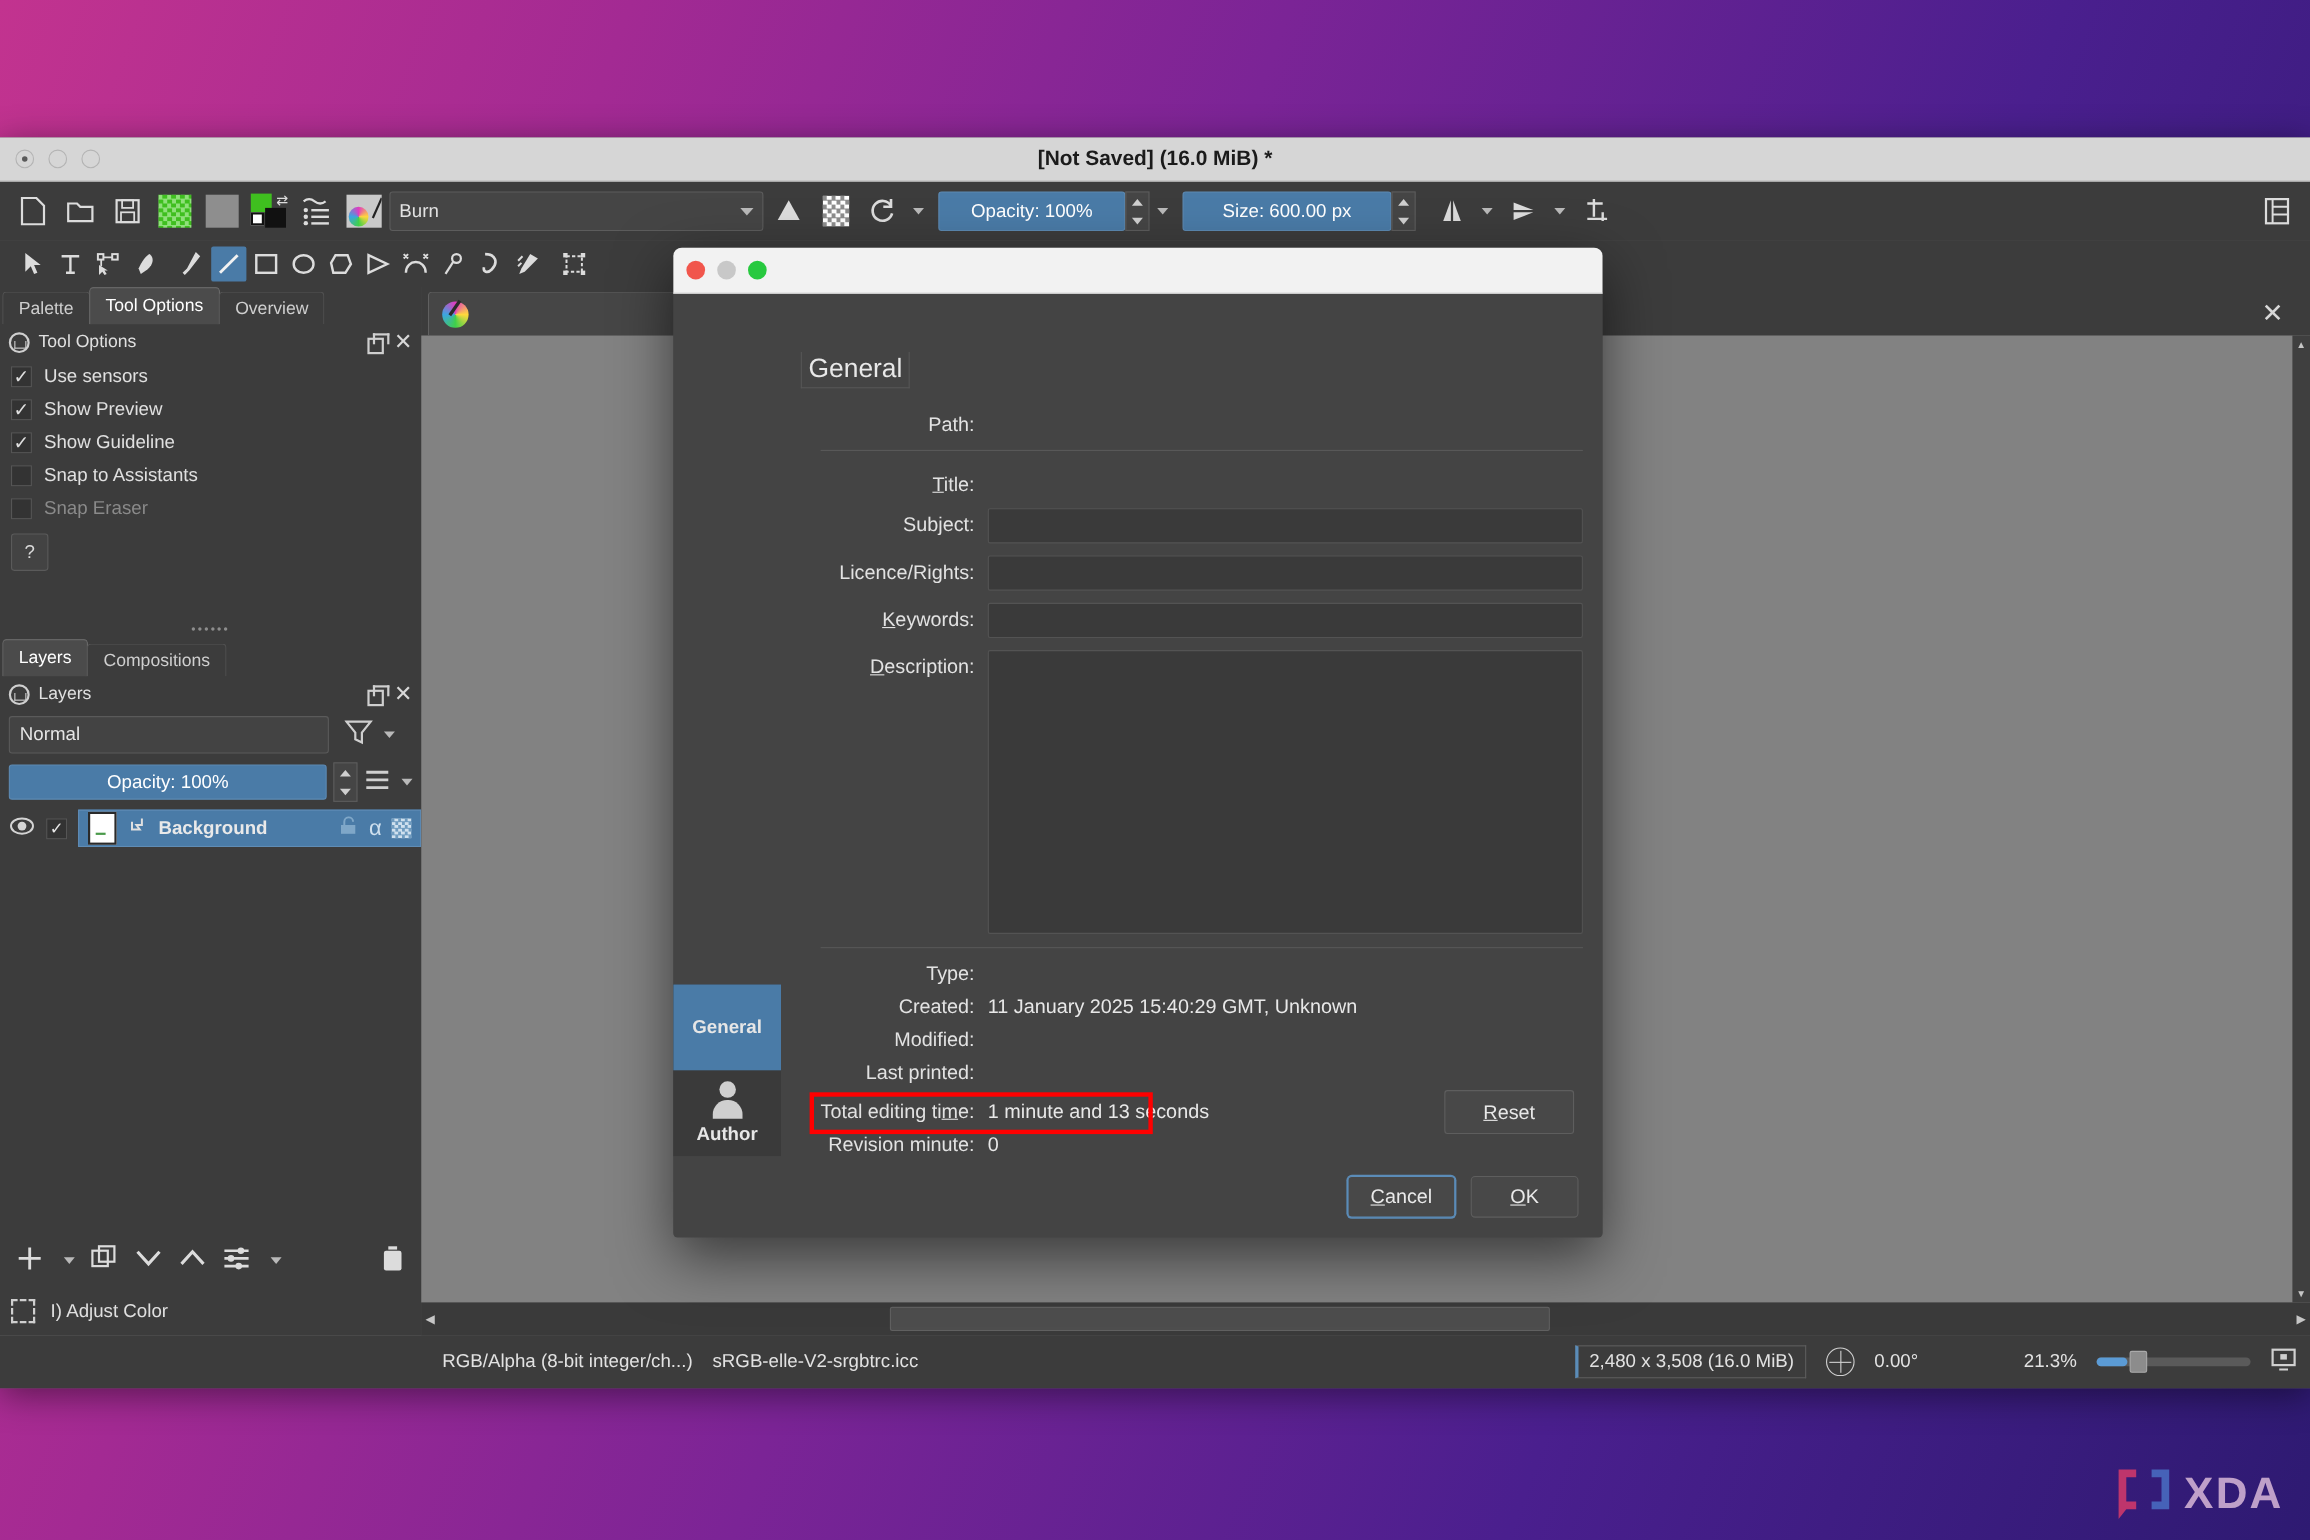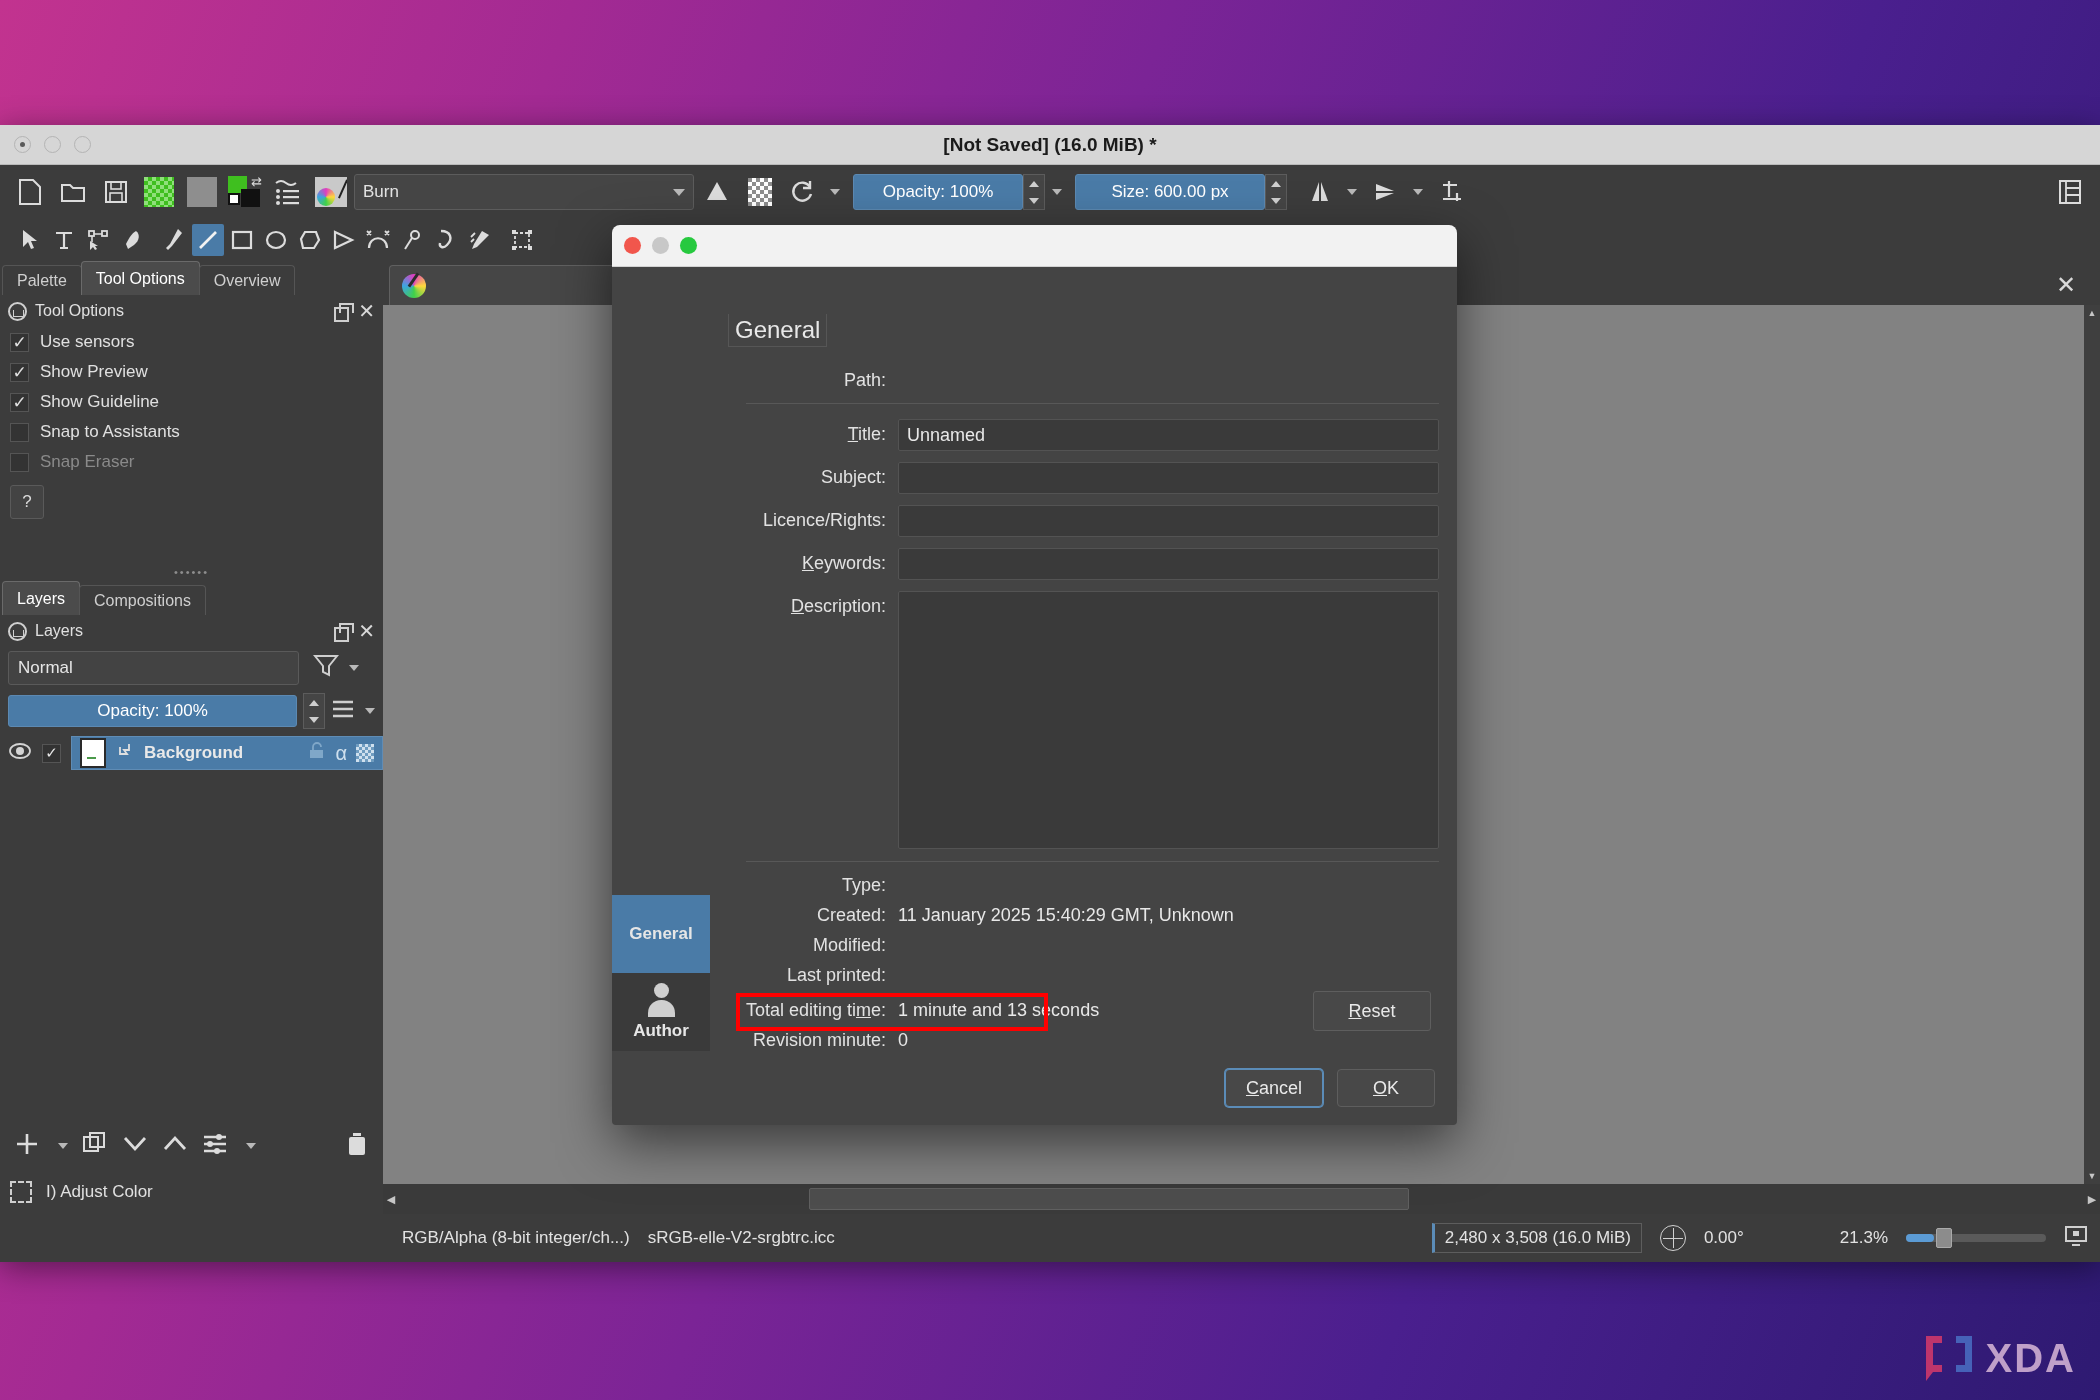--- a/index.html
+++ b/index.html
@@ -683,21 +683,20 @@
       <div id="dlg-h2">General</div>
 
       <div class="frow" style="margin-top:18px;">
         <div class="flabel">Path:</div>
         <div style="flex:1;font-size:18px;color:#e8e8e8;padding-top:4px;"></div>
       </div>
       <div class="hr"></div>
 
       <div class="frow">
         <div class="flabel"><u>T</u>itle:</div>
-        <div class="finput">Unnamed</div>
       </div>
       <div class="frow">
         <div class="flabel">Subject:</div>
         <div class="finput"></div>
       </div>
       <div class="frow">
         <div class="flabel">Licence/Rights:</div>
         <div class="finput"></div>
       </div>
       <div class="frow">

